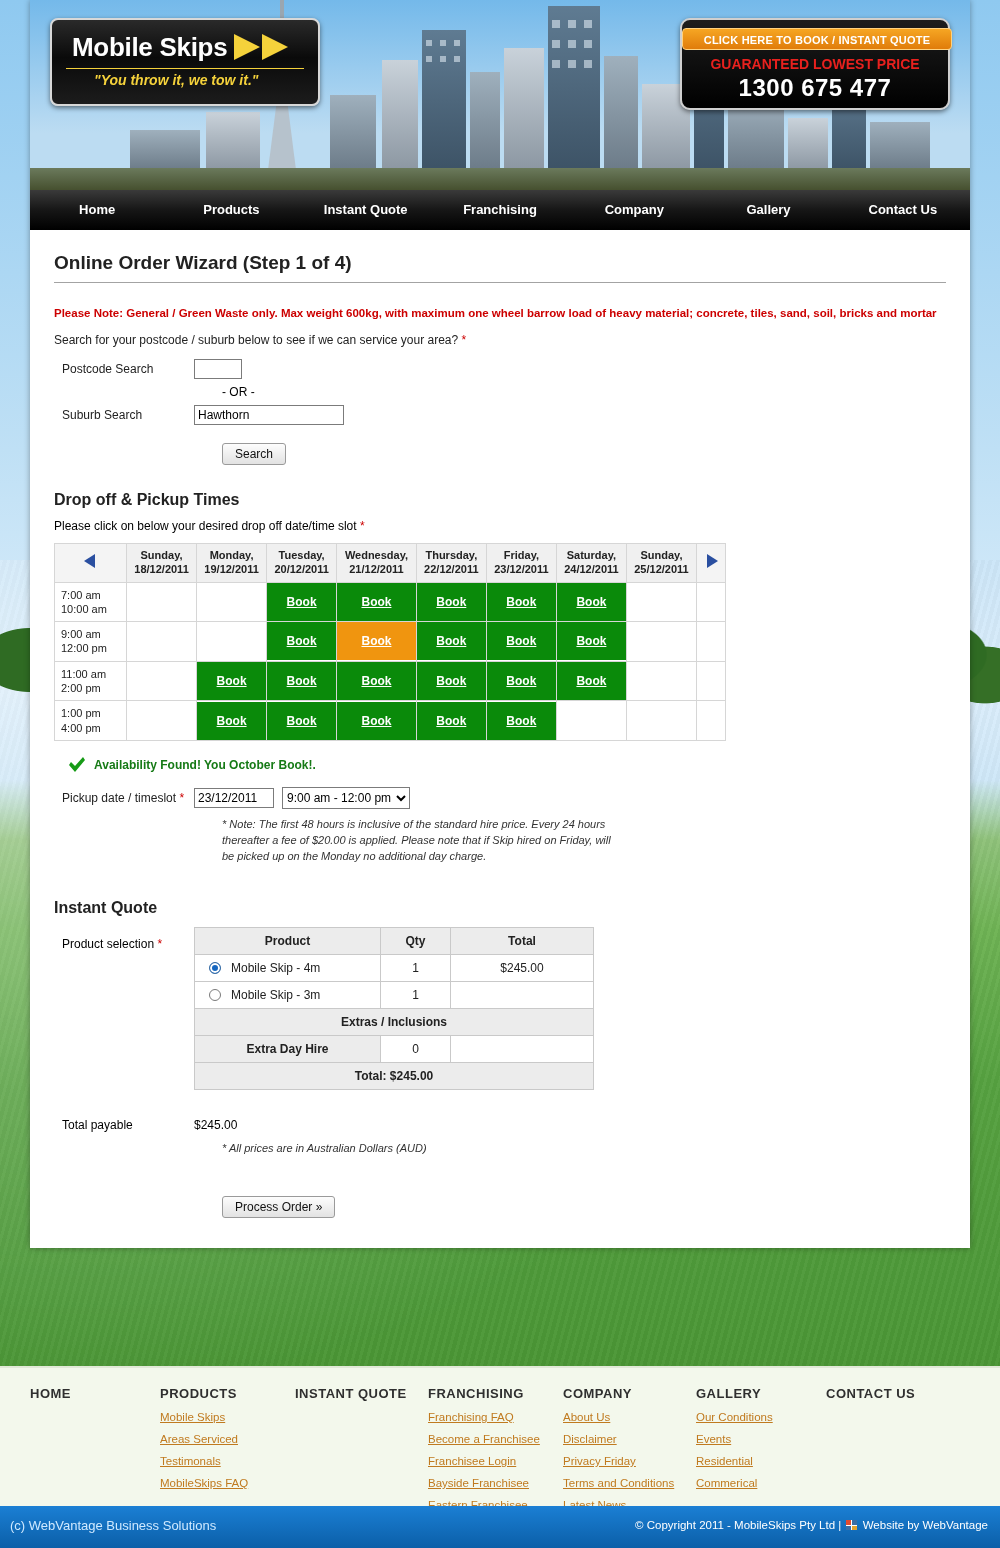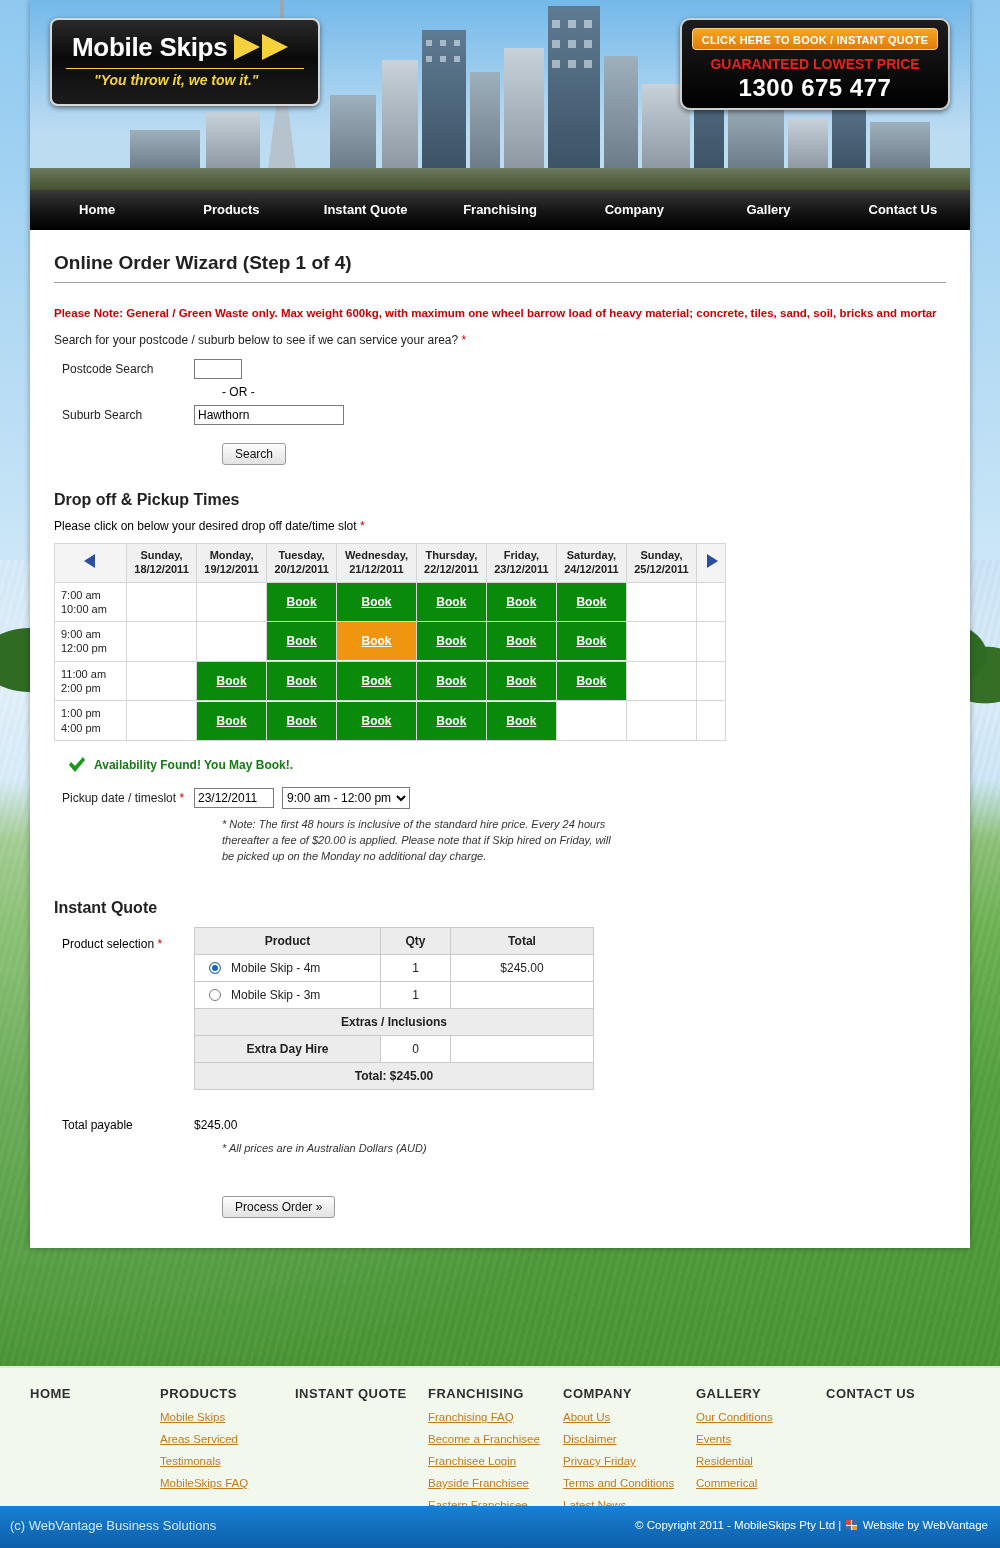--- a/index.html
+++ b/index.html
@@ -72,21 +72,21 @@
     position:absolute; left:14px; right:14px; top:48px; height:1px; background:#f5d23b;
   }
   .cta{
     position:absolute; right:20px; top:18px; width:270px; height:92px;
     background:linear-gradient(to bottom,#1d1d1d,#000);
     border:2px solid #cfcfcf; border-radius:10px;
     box-shadow:0 2px 5px rgba(0,0,0,.5);
     text-align:center;
   }
   .cta-btn{
-    margin:8px auto 0; width:246px; height:22px; line-height:22px;
+    margin:8px auto 0; width:270px; height:22px; line-height:22px;
     background:linear-gradient(to bottom,#f6a623,#e07c0a);
     border:1px solid #ffd27f; border-radius:4px;
     color:#fff; font-size:11px; font-weight:bold; letter-spacing:.2px;
   }
   .cta-red{ color:#e8211e; font-weight:bold; font-size:14px; margin-top:6px;}
   .cta-phone{ color:#fff; font-weight:bold; font-size:24px; margin-top:2px; letter-spacing:.5px;}
   
   .nav{
     height:40px; background:linear-gradient(to bottom,#3a3a3a 0%,#161616 50%,#000 100%);
     display:flex; align-items:center;
@@ -444,21 +444,21 @@
           <td class="slot empty"></td>
           <td class="slot empty"></td>
         </tr>
       </tbody>
     </table>
 
     <div class="availrow">
       <svg width="18" height="16" viewBox="0 0 18 16">
         <polygon points="1,8 3,5 7,9 15,0 17,3 7,15" fill="#179b17"></polygon>
       </svg>
-      <span class="txtmsg">Availability Found! You May Book!.</span>
+      <span class="txtmsg">Availability Found! You October Book!.</span>
     </div>
 
     <div class="formrow" style="margin-top:14px">
       <div class="lbl" style="width:140px">
         <span>Pickup date / timeslot</span>
         <span class="req">*</span>
       </div>
       <input class="txt" style="width: 80px;" value="23/12/2011">
       <select class="sel" style="margin-left:8px;width:128px">
         <option>9:00 am - 12:00 pm</option>

